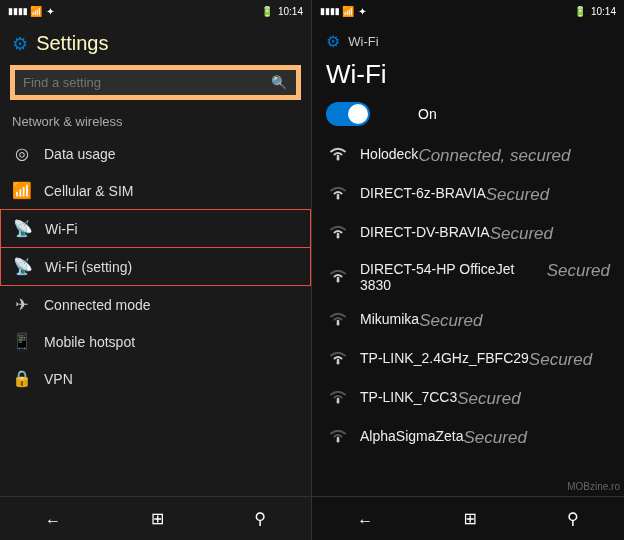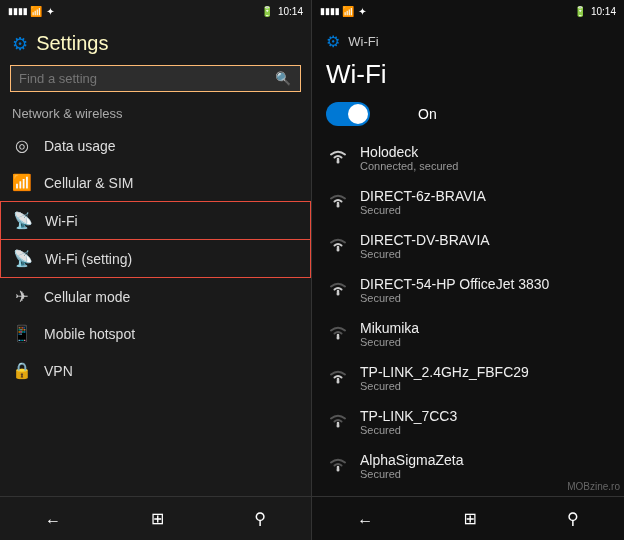--- a/index.html
+++ b/index.html
@@ -58,21 +58,21 @@
     }
     .settings-title {
       font-size: 20px;
       font-weight: 300;
       color: #fef9c3;
     }
 
     .search-bar {
       margin: 4px 10px 10px;
       background: #2d2d2d;
-      border: 1px solid #fdba74;
+      border: 5px solid #fdba74;
       display: flex;
       align-items: center;
       padding: 5px 8px;
       gap: 6px;
     }
     .search-input {
       background: transparent;
       border: none;
       outline: none;
       color: #aaa;
@@ -188,23 +188,23 @@
       cursor: pointer;
     }
 
     .wifi-icon {
       font-size: 20px;
       color: #ccc;
       width: 24px;
       text-align: center;
       flex-shrink: 0;
     }
-    .wifi-info { display: flex; flex-direction: column; }
+    .wifi-info { display: flex; flex-direction: row; }
     .wifi-name { font-size: 14px; color: #eee; }
-    .wifi-status { font-size: 11px; color: #999; }
+    .wifi-status { font-size: 17px; color: #999; font-style: italic; }
 
     
     .watermark {
       position: absolute;
       bottom: 48px;
       right: 4px;
       font-size: 10px;
       color: #666;
     }
   </style>
@@ -249,21 +249,21 @@
     <div class="nav-item selected" style="border:1.5px solid #e74c3c;">
       <span class="nav-icon">📡</span>
       <span>Wi-Fi</span>
     </div>
     <div class="nav-item" style="border:1.5px solid #e74c3c; border-top: none;">
       <span class="nav-icon">📡</span>
       <span>Wi-Fi (setting)</span>
     </div>
     <div class="nav-item">
       <span class="nav-icon">✈</span>
-      <span>Cellular mode</span>
+      <span>Connected mode</span>
     </div>
     <div class="nav-item">
       <span class="nav-icon">📱</span>
       <span>Mobile hotspot</span>
     </div>
     <div class="nav-item">
       <span class="nav-icon">🔒</span>
       <span>VPN</span>
     </div>
   </div>

